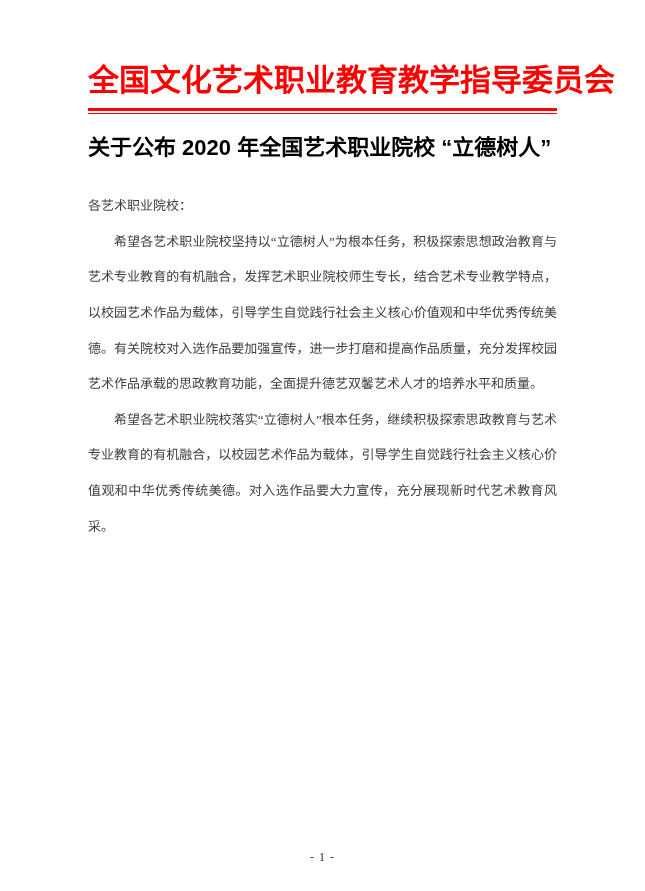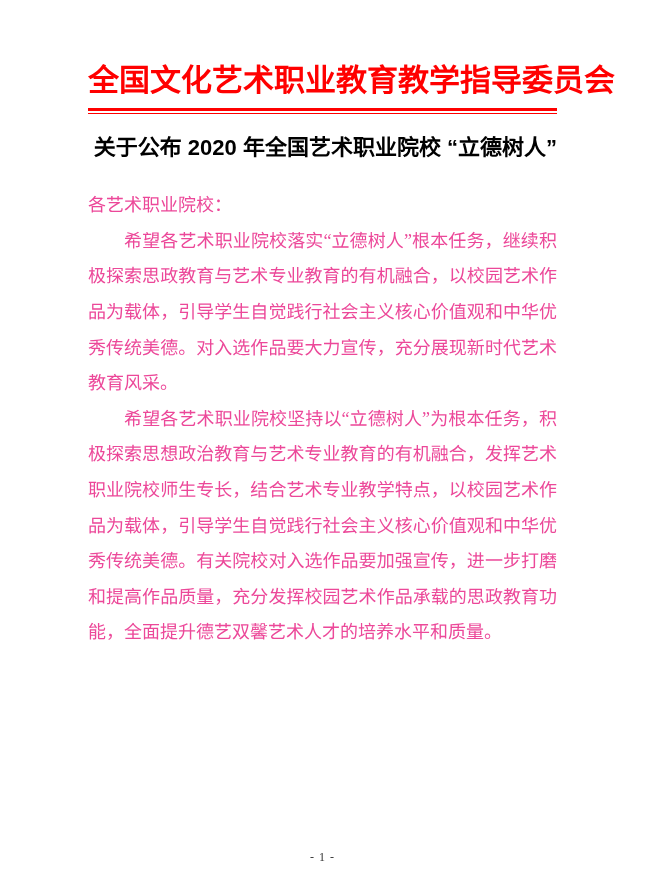--- a/index.html
+++ b/index.html
@@ -34,32 +34,32 @@
   }
   .red-rule {
     margin-top: 9px;
     height: 2px;
     border-top: 3px solid #ff0000;
     border-bottom: 1px solid #ff0000;
   }
   
   .doc-title {
     margin-top: 17px;
-    text-align: right;
+    text-align: left;
     color: #000000;
     font-family: "Liberation Sans", sans-serif;
     font-weight: bold;
     font-size: 22px;
     line-height: 33px;
   }
   
   .body-text {
     margin-top: 24px;
-    color: #ec4899;
-    font-size: 18px;
+    color: #404040;
+    font-size: 13px;
     line-height: 35.6px;
     text-align: justify;
     font-family: "Liberation Serif", serif;
   }
   .salutation {
     margin: 0;
   }
   .para {
     margin: 0;
     text-indent: 2em;
@@ -86,20 +86,20 @@
     <div class="committee-name">全国文化艺术职业教育教学指导委员会</div>
 
     <div class="red-rule"></div>
 
     <div class="doc-title">
       <div>关于公布 2020 年全国艺术职业院校 “立德树人”</div>
     </div>
 
     <div class="body-text">
       <p class="salutation">各艺术职业院校：</p>
+      <p class="para">希望各艺术职业院校坚持以“立德树人”为根本任务，积极探索思想政治教育与艺术专业教育的有机融合，发挥艺术职业院校师生专长，结合艺术专业教学特点，以校园艺术作品为载体，引导学生自觉践行社会主义核心价值观和中华优秀传统美德。有关院校对入选作品要加强宣传，进一步打磨和提高作品质量，充分发挥校园艺术作品承载的思政教育功能，全面提升德艺双馨艺术人才的培养水平和质量。</p>
       <p class="para">希望各艺术职业院校落实“立德树人”根本任务，继续积极探索思政教育与艺术专业教育的有机融合，以校园艺术作品为载体，引导学生自觉践行社会主义核心价值观和中华优秀传统美德。对入选作品要大力宣传，充分展现新时代艺术教育风采。</p>
-      <p class="para">希望各艺术职业院校坚持以“立德树人”为根本任务，积极探索思想政治教育与艺术专业教育的有机融合，发挥艺术职业院校师生专长，结合艺术专业教学特点，以校园艺术作品为载体，引导学生自觉践行社会主义核心价值观和中华优秀传统美德。有关院校对入选作品要加强宣传，进一步打磨和提高作品质量，充分发挥校园艺术作品承载的思政教育功能，全面提升德艺双馨艺术人才的培养水平和质量。</p>
     </div>
 
   </div>
 
   <div class="page-footer">- 1 -</div>
 </div>
 
 </body></html>

